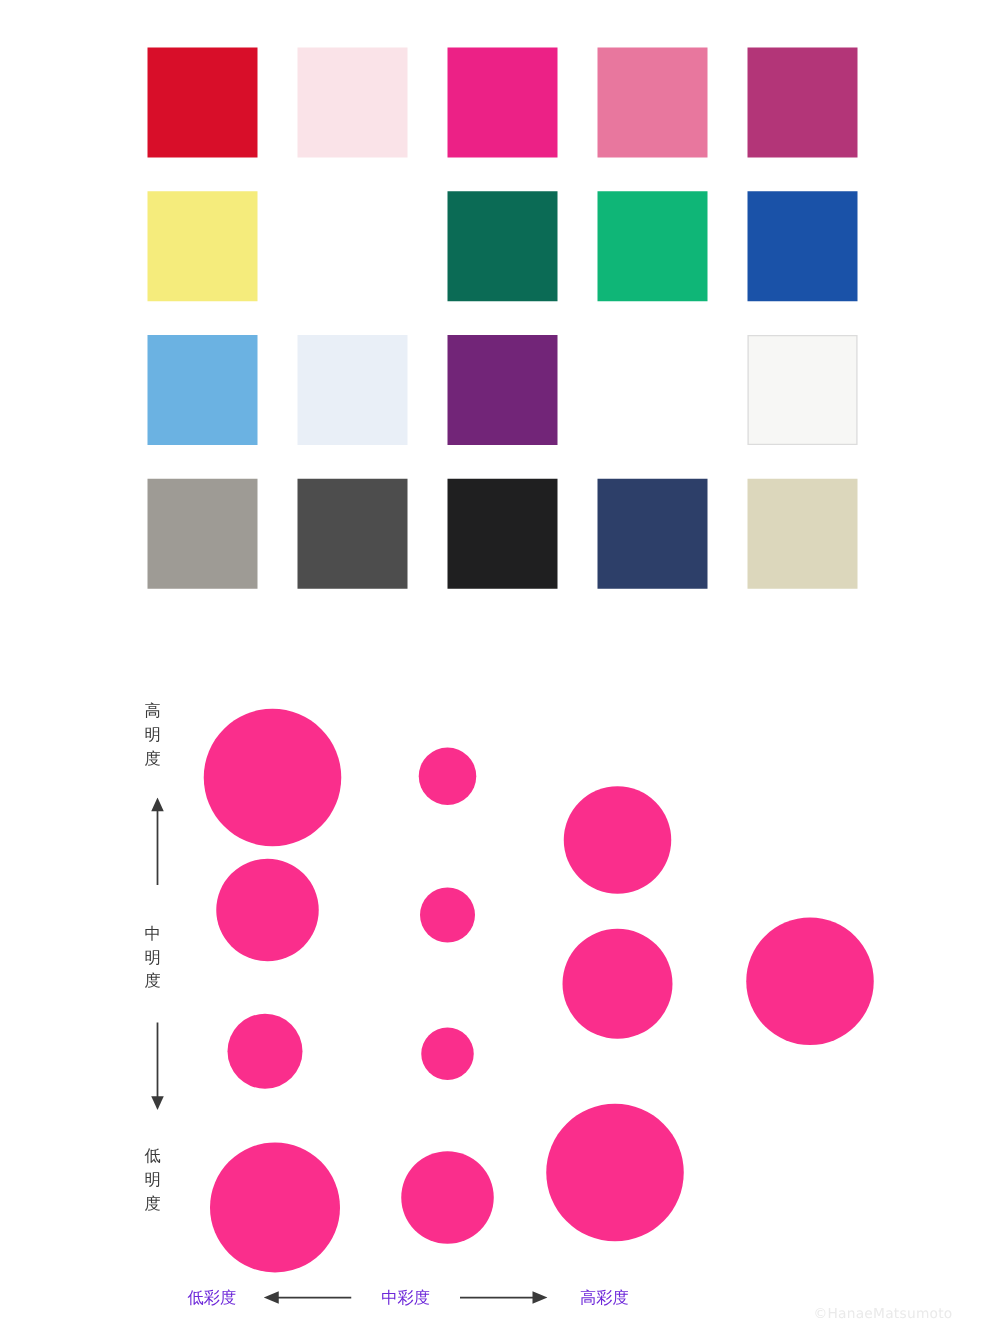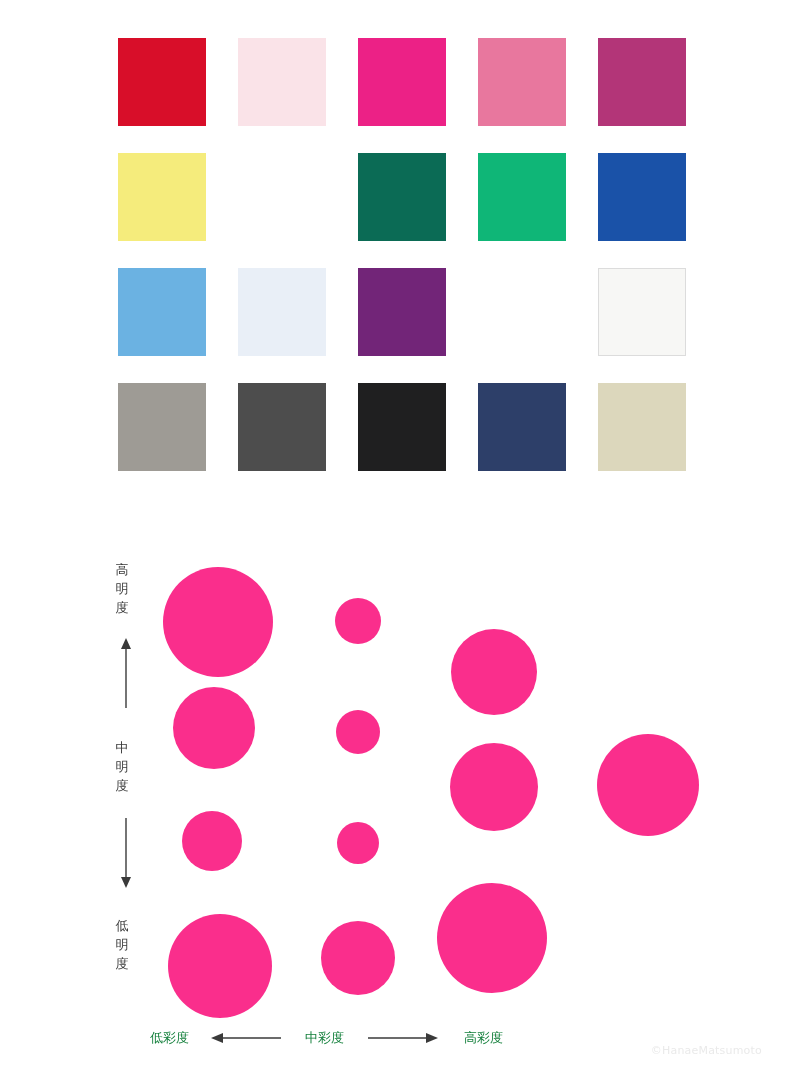--- a/index.html
+++ b/index.html
@@ -91,21 +91,21 @@
   .h-axis {
     position: absolute;
     left: 150px;
     top: 523px;
     width: 520px;
     height: 30px;
     display: flex;
     align-items: center;
     gap: 0px;
     font-size: 13px;
-    color: #15803d;
+    color: #6d28d9;
   }
   .h-label {
     white-space: nowrap;
   }
   .h-arrow {
     display: flex;
     align-items: center;
     justify-content: center;
   }
   .h-arrow svg { display: block; }

